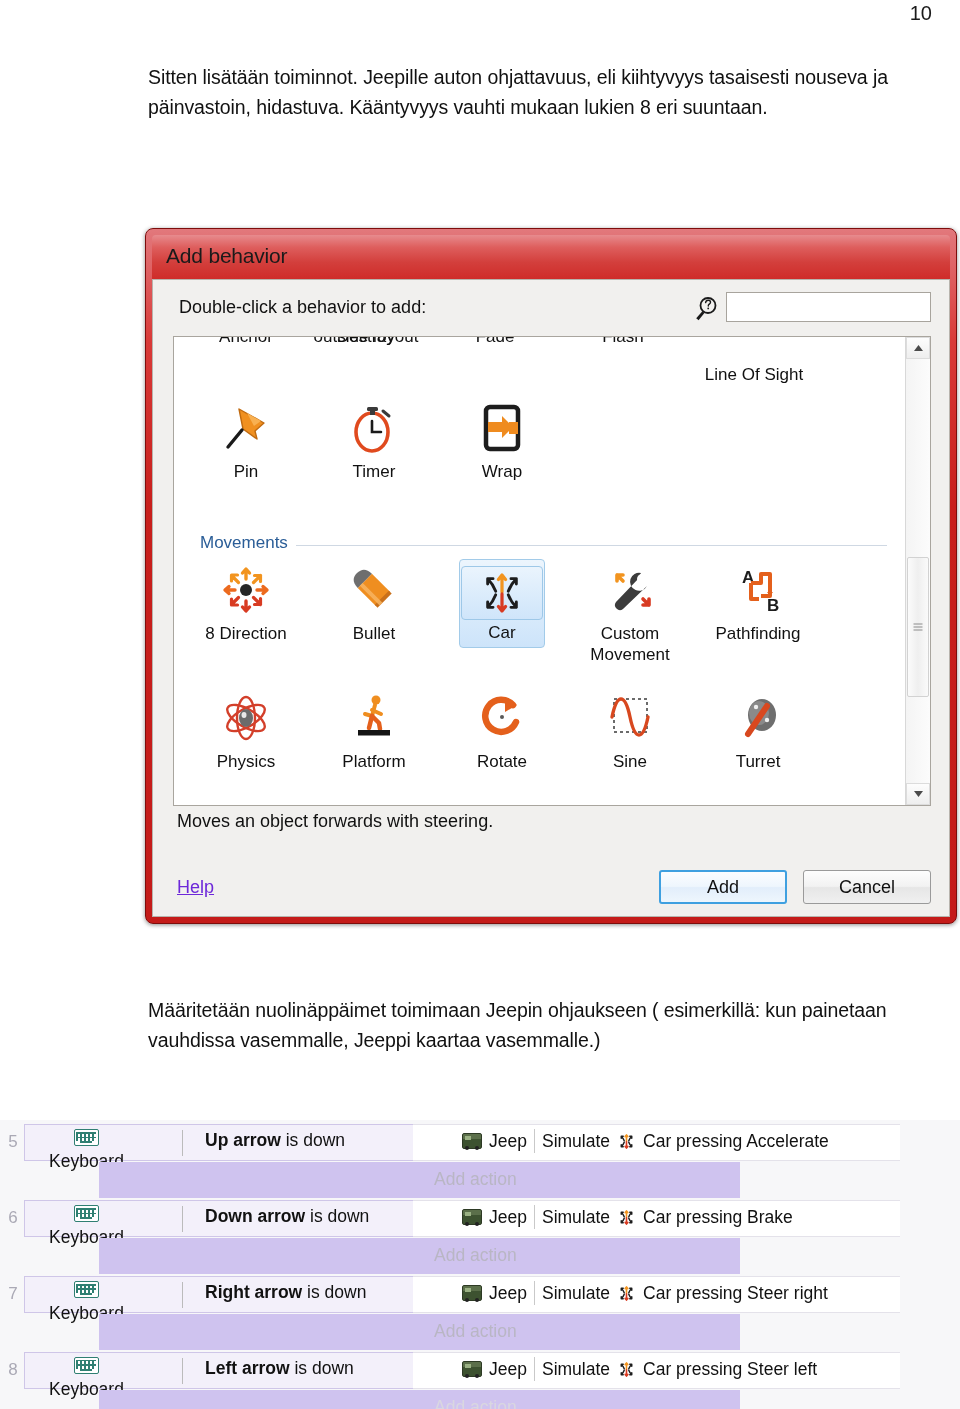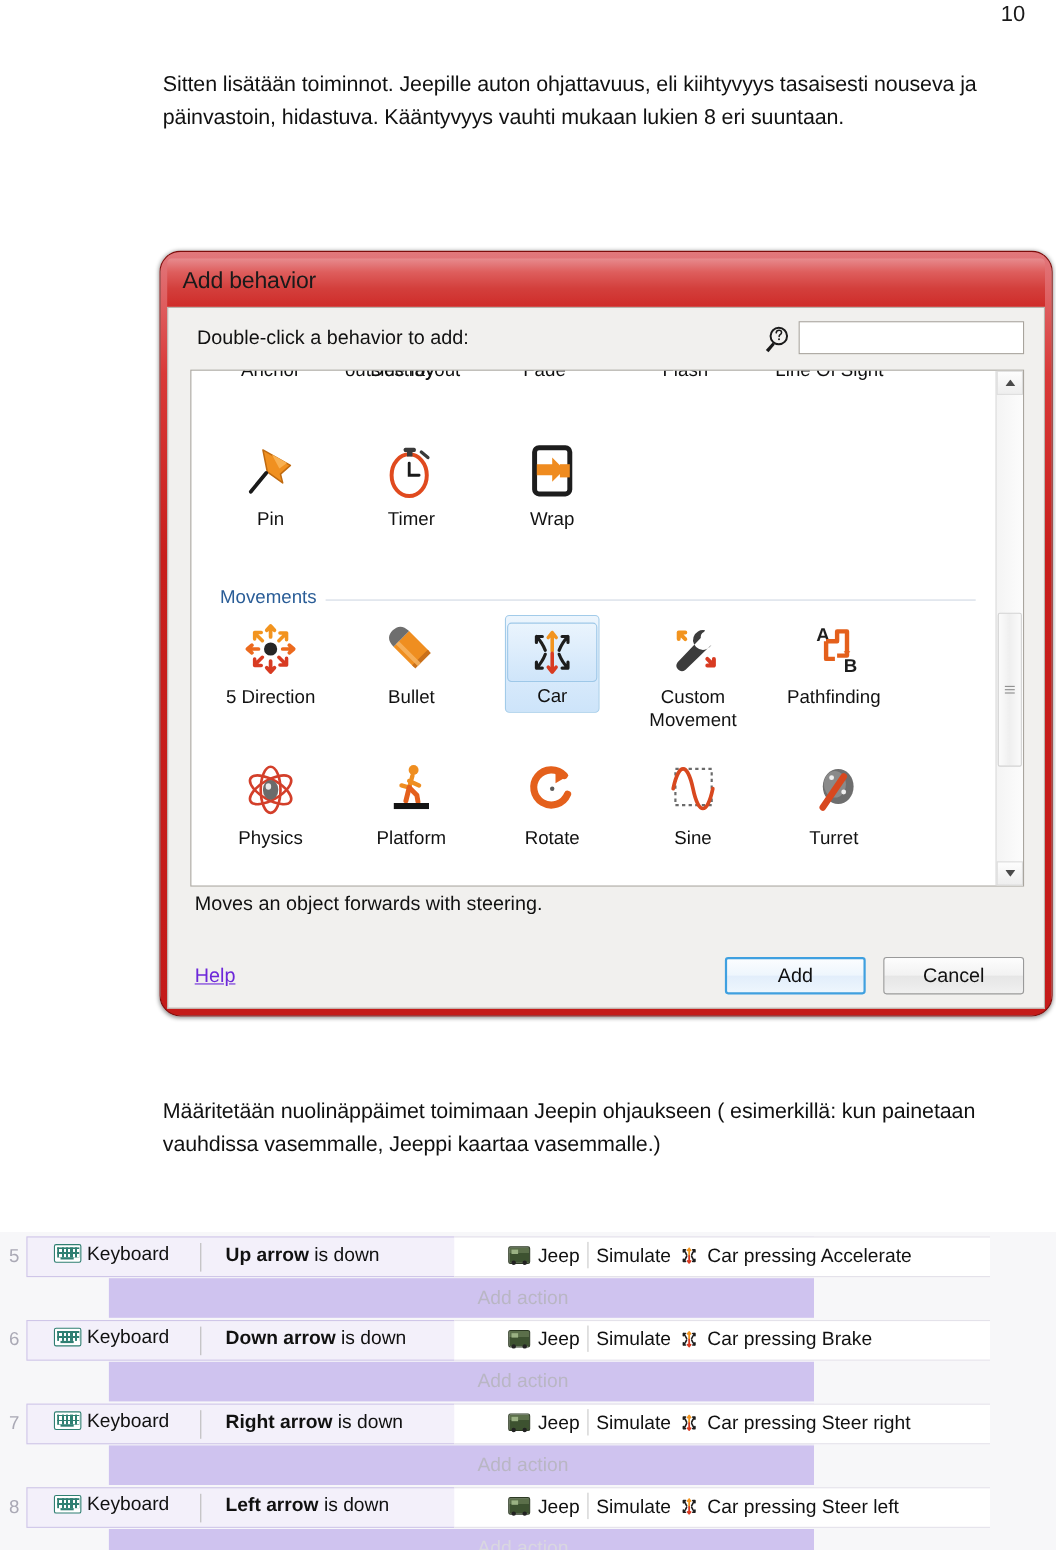--- a/index.html
+++ b/index.html
@@ -33,21 +33,21 @@
   .para-bottom { top:995px; }
 
   
   .dialog-shadow{
     position:absolute;
     left:145px; top:228px;
     width:812px; height:696px;
   }
   .dialog {
     position:absolute; inset:0;
-    border-radius:19px;
+    border-radius:8px;
     background: linear-gradient(to bottom,#e2787c 0%, #d93a38 16%, #c81f1c 40%, #c41b19 100%);
     padding:6px;
     box-shadow: 0 1px 4px rgba(0,0,0,.45);
     border:1px solid #7d0d0c;
   }
   .dlg-titlebar{
     height:44px;
     border-radius:4px 4px 0 0;
     position:relative;
     background: linear-gradient(to bottom,#e78b8e 0%, #de5e5d 28%, #d33f3c 62%, #cf2c29 100%);
@@ -222,21 +222,21 @@
   }
   .ev-cond-row{
     position:absolute; left:24px; top:0;
     height:37px; width:716px;
     background:#f3f0fa;
     border:1px solid #cfc6e8;
   }
   .ev-obj{
     position:absolute; left:24px; top:4px;
     display:flex; align-items:center; gap:5px;
-    font-size:17.5px; color:#111;
+    font-size:17.5px; color:#111;flex-direction:column;
   }
   .ev-obj-div{
     position:absolute; left:157px; top:5px;
     width:1px; height:26px; background:#bbb;
   }
   .ev-cond-txt{
     position:absolute; left:180px; top:5px;
     font-size:17.5px; color:#111;
   }
   .ev-cond-txt b{ font-weight:bold; }
@@ -326,21 +326,21 @@
       </div>
 
       <div class="icon-panel">
         <div class="icon-scrollarea">
 
           <div class="cutrow">
             <span style="left:8px;  width:128px;">Anchor</span>
             <span style="left:128px;width:128px;">Destroy</span>
             <span style="left:257px;width:128px;">Fade</span>
             <span style="left:385px;width:128px;">Flash</span>
-            <span style="left:500px;width:160px;">Line Of Sight</span>
+            <span style="left:500px;width:160px;margin-top:38px;">Line Of Sight</span>
             <span class="cut-sub" style="left:128px;width:128px;">outside layout</span>
           </div>
 
           <div class="icon-row" style="top:60px;">
             <div class="icon-cell" style="left:8px;">
               <div class="glyph">
                 <svg width="58" height="58" viewBox="0 0 58 58">
                   <path d="M22 10 L47 24 L38 32 L40 40 L26 30 Z" fill="#f09020" stroke="#c06a10" stroke-width="1.4" stroke-linejoin="round"></path>
                   <path d="M30 14 L44 22 L37 27 Z" fill="#f8b051"></path>
                   <path d="M25 31 L11 48" stroke="#1a1a1a" stroke-width="3.4" stroke-linecap="round"></path>
@@ -389,21 +389,21 @@
                     <path d="M29 40 v9 M25.5 46 l3.5 4 3.5-4" stroke="#d83b22" stroke-width="3.4" fill="none"></path>
                     <path d="M18 29 h-9 M12 25.5 l-4 3.5 4 3.5" stroke="#ec6a1e" stroke-width="3.4" fill="none"></path>
                     <path d="M40 29 h9 M46 25.5 l4 3.5 -4 3.5" stroke="#ec6a1e" stroke-width="3.4" fill="none"></path>
                     <path d="M21.5 21.5 l-7 -7 M14.5 20 v-6 h6" stroke="#f2941f" stroke-width="3.2" fill="none"></path>
                     <path d="M36.5 21.5 l7 -7 M37.5 14.5 h6 v6" stroke="#f2941f" stroke-width="3.2" fill="none"></path>
                     <path d="M21.5 36.5 l-7 7 M14.5 38 v6 h6" stroke="#d83b22" stroke-width="3.2" fill="none"></path>
                     <path d="M36.5 36.5 l7 7 M37.5 43.5 h6 v-6" stroke="#d83b22" stroke-width="3.2" fill="none"></path>
                   </g>
                 </svg>
               </div>
-              <div class="lbl">5 Direction</div>
+              <div class="lbl">8 Direction</div>
             </div>
 
             <div class="icon-cell" style="left:136px;">
               <div class="glyph">
                 <svg width="58" height="58" viewBox="0 0 58 58">
                   <g transform="rotate(-45 29 29)">
                     <rect x="19" y="16" width="20" height="26" fill="#ef8e20"></rect>
                     <path d="M19 16 h20 c0 -8 -4 -11 -10 -11 s-10 3 -10 11 z" fill="#6e6e6e"></path>
                     <rect x="19" y="40" width="20" height="4" fill="#c9701a"></rect>
                     <rect x="22" y="16" width="4" height="28" fill="#f7b461" opacity="0.85"></rect>

